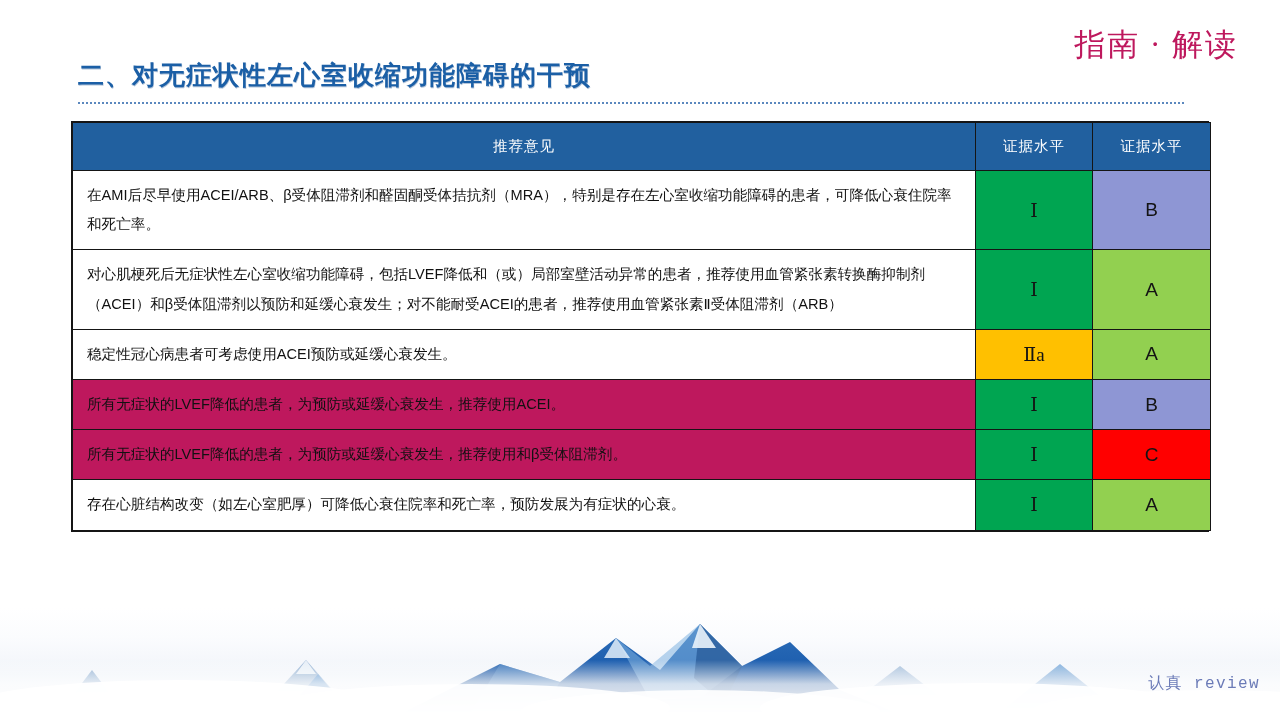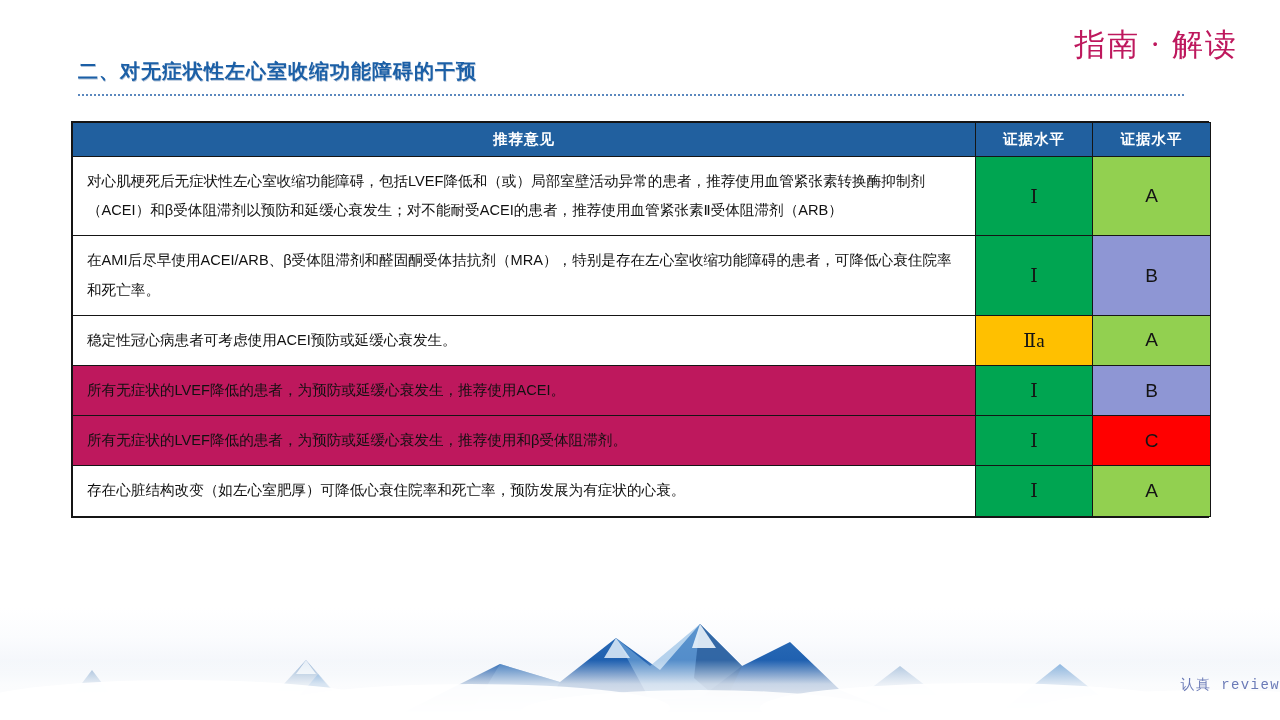--- a/index.html
+++ b/index.html
@@ -28,21 +28,21 @@
   }
 
   
   .title-block {
     position: absolute;
     left: 78px;
     top: 58px;
     width: 1120px;
   }
   .title-text {
-    font-size: 20px;
+    font-size: 26px;
     font-weight: bold;
     color: #1B5FA6;
     letter-spacing: 1px;
     white-space: nowrap;
     text-shadow: 0.6px 0.6px 0 rgba(120,150,185,0.55);
   }
   .title-rule {
     margin-top: 9px;
     border-top: 2px dotted #5B88BE;
     width: 1106px;
@@ -64,22 +64,22 @@
   }
   table.rec-table th,
   table.rec-table td {
     border: 1.2px solid #151515;
     box-sizing: border-box;
   }
   thead th {
     background: #21609F;
     color: #ffffff;
     font-size: 14.5px;
-    font-weight: bold;
-    height: 34px;
+    font-weight: normal;
+    height: 48px;
     letter-spacing: 1px;
     text-align: center;
     vertical-align: middle;
   }
   col.c-rec  { width: 903px; }
   col.c-cls  { width: 117px; }
   col.c-lvl  { width: 118px; }
 
   td.rec-cell {
     padding: 10px 14px 10px 14px;
@@ -125,24 +125,24 @@
         #ffffff 0%,
         #fbfcfe 26%,
         #f2f5fa 56%,
         #e9eef6 80%,
         #e3e9f3 100%);
   }
   .footer-art svg { display: block; width: 1280px; height: 112px; }
 
   .watermark {
     position: absolute;
-    right: 0;
+    right: 20px;
     bottom: 26px;
     font-family: "Liberation Mono", "DejaVu Sans Mono", monospace;
-    font-size: 14px;
+    font-size: 16px;
     color: #4C5FA8;
     opacity: 0.82;
     letter-spacing: 1.4px;
     white-space: nowrap;
   }
 </style>
 </head>
 <body>
 
 <div class="brand">指南 · 解读</div>
@@ -161,28 +161,28 @@
     </colgroup>
     <thead>
       <tr>
         <th>推荐意见</th>
         <th>证据水平</th>
         <th>证据水平</th>
       </tr>
     </thead>
     <tbody>
       <tr>
+        <td class="rec-cell">在AMI后尽早使用ACEI/ARB、β受体阻滞剂和醛固酮受体拮抗剂（MRA），特别是存在左心室收缩功能障碍的患者，可降低心衰住院率和死亡率。</td>
+        <td class="grade bg-green">Ⅰ</td>
+        <td class="level bg-purple">B</td>
+      </tr>
+      <tr>
         <td class="rec-cell">对心肌梗死后无症状性左心室收缩功能障碍，包括LVEF降低和（或）局部室壁活动异常的患者，推荐使用血管紧张素转换酶抑制剂（ACEI）和β受体阻滞剂以预防和延缓心衰发生；对不能耐受ACEI的患者，推荐使用血管紧张素Ⅱ受体阻滞剂（ARB）</td>
         <td class="grade bg-green">Ⅰ</td>
         <td class="level bg-lgreen">A</td>
-      </tr>
-      <tr>
-        <td class="rec-cell">在AMI后尽早使用ACEI/ARB、β受体阻滞剂和醛固酮受体拮抗剂（MRA），特别是存在左心室收缩功能障碍的患者，可降低心衰住院率和死亡率。</td>
-        <td class="grade bg-green">Ⅰ</td>
-        <td class="level bg-purple">B</td>
       </tr>
       <tr>
         <td class="rec-cell">稳定性冠心病患者可考虑使用ACEI预防或延缓心衰发生。</td>
         <td class="grade bg-orange">Ⅱa</td>
         <td class="level bg-lgreen">A</td>
       </tr>
       <tr class="shaded">
         <td class="rec-cell">所有无症状的LVEF降低的患者，为预防或延缓心衰发生，推荐使用ACEI。</td>
         <td class="grade bg-green">Ⅰ</td>
         <td class="level bg-purple">B</td>

